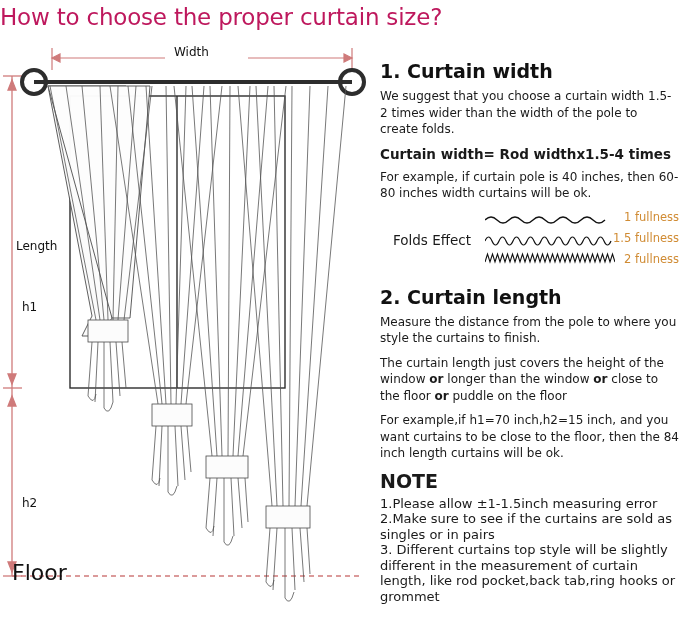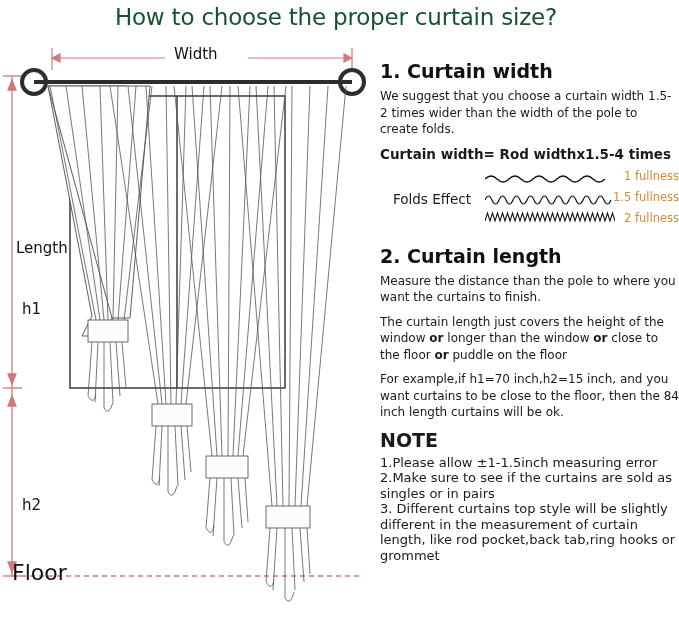--- a/index.html
+++ b/index.html
@@ -19,36 +19,36 @@
     position: absolute;
     left: 0; top: 0;
     width: 679px;
     height: 617px;
   }
   .title {
     position: absolute;
     left: 0;
     top: 4px;
     width: 672px;
-    text-align: center;
+    text-align: left;
     font-size: 23px;
     letter-spacing: -0.2px;
-    color: #14532d;
+    color: #be185d;
   }
   
   #diagram {
     position: absolute;
     left: 0;
     top: 36px;
     width: 380px;
     height: 581px;
   }
   .dlabel {
     position: absolute;
-    font-size: 15px;
+    font-size: 12px;
     color: #111;
   }
   #lbl-width { left: 174px; top: 9px; }
   #lbl-length { left: 16px; top: 203px; text-align: center; }
   #lbl-h1 { left: 22px; top: 264px; }
   #lbl-h2 { left: 22px; top: 460px; }
   #lbl-floor { left: 12px; top: 524px; font-size: 22px; }
 
   
   #right {
@@ -255,37 +255,38 @@
     <div class="dlabel" id="lbl-h1">h1</div>
     <div class="dlabel" id="lbl-h2">h2</div>
     <div class="dlabel" id="lbl-floor">Floor</div>
   </div>
 
   <div id="right">
 
     <h2 class="h2">1. Curtain width</h2>
     <p class="para">We suggest that you choose a curtain width 1.5-2 times wider than the width of the pole to create folds.</p>
     <p class="bold-line">Curtain width= Rod widthx1.5-4 times</p>
+    <p class="para">For example, if curtain pole is 40 inches, then 60-80 inches width curtains will be ok.</p>
 
     <div id="folds-block">
       <div id="folds-label">Folds Effect</div>
 
       <svg id="folds-svg" viewBox="0 0 130 62">
         <path d="M0,10 q6,-6 12,0 t12,0 t12,0 t12,0 t12,0 t12,0 t12,0 t12,0 t12,0 t12,0" fill="none" stroke="#111" stroke-width="1.3"></path>
         <path d="M0,31 q3.5,-8 7,0 t7,0 t7,0 t7,0 t7,0 t7,0 t7,0 t7,0 t7,0 t7,0 t7,0 t7,0 t7,0 t7,0 t7,0 t7,0 t7,0 t7,0" fill="none" stroke="#111" stroke-width="1.2"></path>
         <polyline points="0,52 2.5,44 5,52 7.5,44 10,52 12.5,44 15,52 17.5,44 20,52 22.5,44 25,52 27.5,44 30,52 32.5,44 35,52 37.5,44 40,52 42.5,44 45,52 47.5,44 50,52 52.5,44 55,52 57.5,44 60,52 62.5,44 65,52 67.5,44 70,52 72.5,44 75,52 77.5,44 80,52 82.5,44 85,52 87.5,44 90,52 92.5,44 95,52 97.5,44 100,52 102.5,44 105,52 107.5,44 110,52 112.5,44 115,52 117.5,44 120,52 122.5,44 125,52 127.5,44 130,52" fill="none" stroke="#111" stroke-width="1.1"></polyline>
       </svg>
 
       <div class="fold-legend" id="fl1">1 fullness</div>
       <div class="fold-legend" id="fl2">1.5 fullness</div>
       <div class="fold-legend" id="fl3">2 fullness</div>
     </div>
 
     <h2 class="h2" id="sec2">2. Curtain length</h2>
-    <p class="para">Measure the distance than the pole to where you want the curtains to finish.</p>
+    <p class="para">Measure the distance from the pole to where you style the curtains to finish.</p>
 
     <p class="para"><span>The curtain length just covers the height of the window </span><span class="b">or</span><span> longer than the window </span><span class="b">or</span><span> close to the floor </span><span class="b">or</span><span> puddle on the floor</span></p>
 
     <p class="para">For example,if h1=70 inch,h2=15 inch, and you want curtains to be close to the floor, then the 84 inch length curtains will be ok.</p>
 
     <h2 class="note-title">NOTE</h2>
     <p class="note-line">1.Please allow ±1-1.5inch measuring error</p>
     <p class="note-line">2.Make sure to see if the curtains are sold as singles or in pairs</p>
     <p class="note-line">3. Different curtains top style will be slightly different in the measurement of curtain length, like rod pocket,back tab,ring hooks or grommet</p>
   </div>

